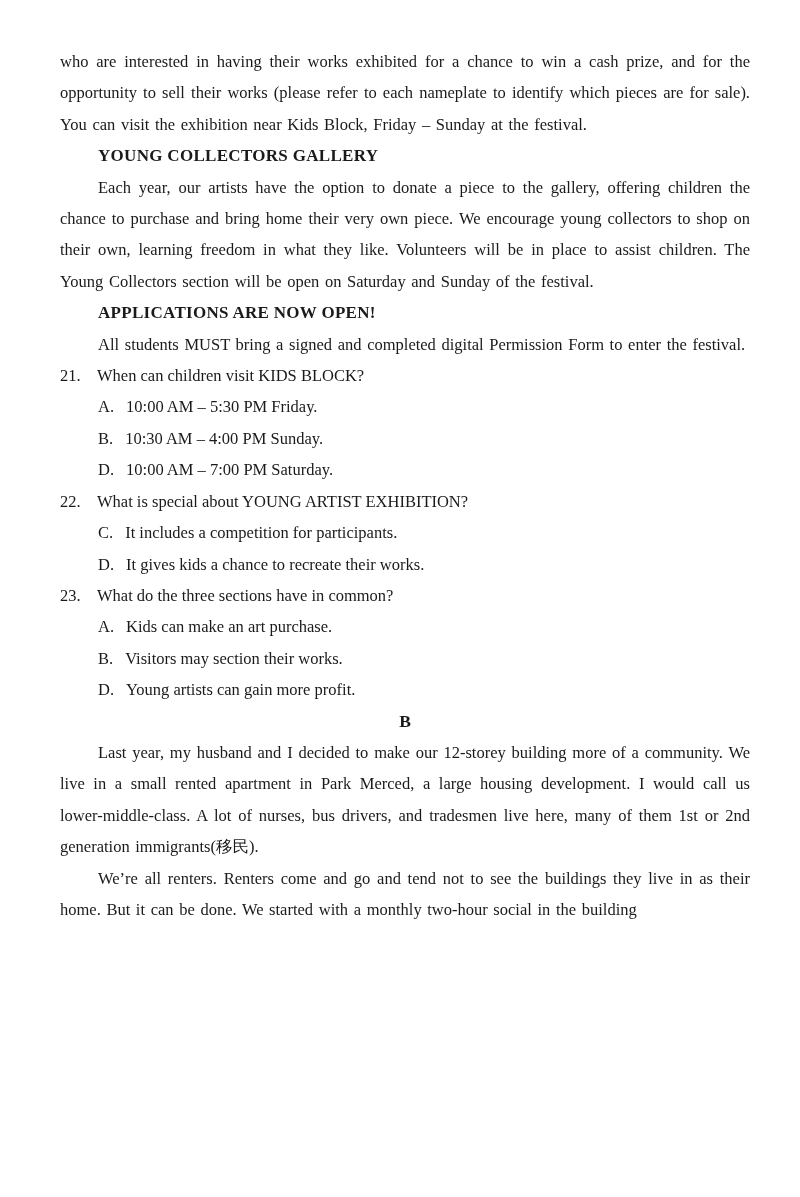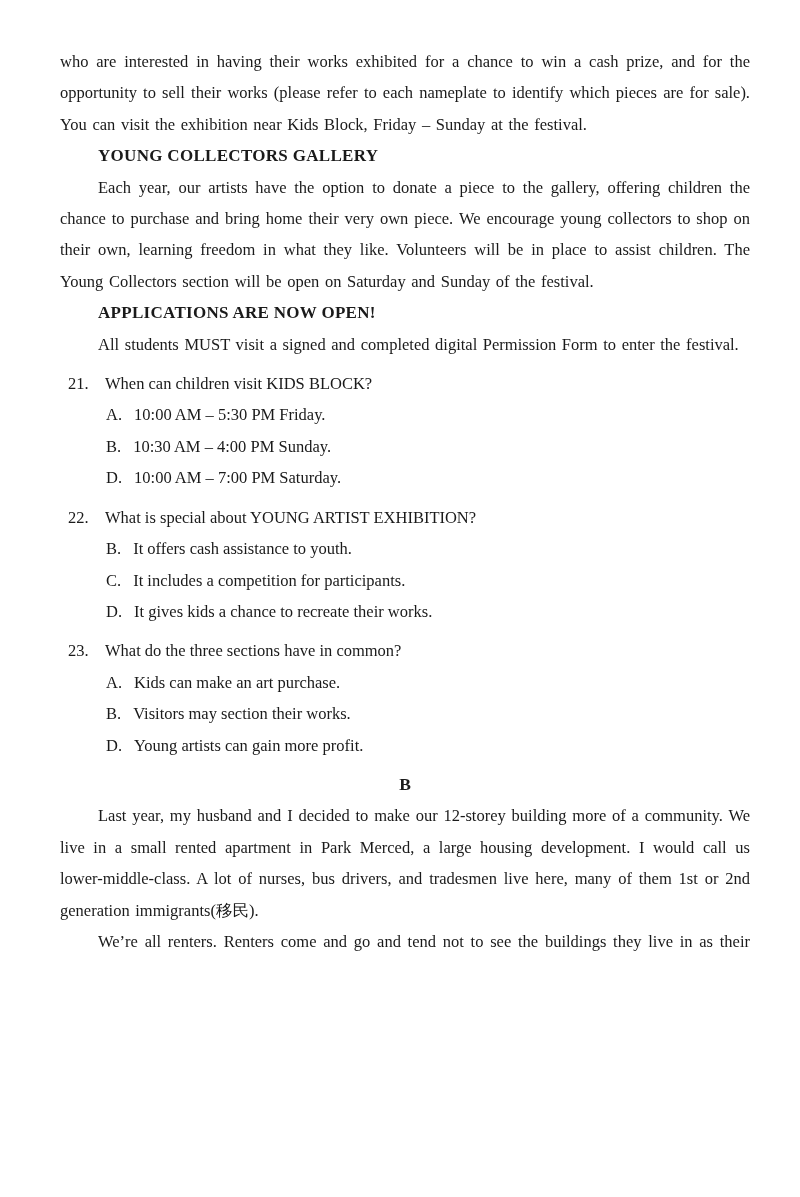--- a/index.html
+++ b/index.html
@@ -35,21 +35,21 @@
   }
   .heading {
     margin: 0;
     padding-left: 38px;
     font-size: 17px;
     font-weight: bold;
     line-height: 31.4px;
     letter-spacing: 0.3px;
   }
   .question {
-    margin: 8px;
+    margin: 0;
   }
   .q-stem {
     font-size: 16.5px;
     line-height: 31.4px;
   }
   .q-num {
     display: inline-block;
     min-width: 24px;
     margin-right: 13px;
   }
@@ -88,43 +88,40 @@
 
 <div class="page">
   <div class="content">
 
     <p class="para no-indent">who are interested in having their works exhibited for a chance to win a cash prize, and for the opportunity to sell their works (please refer to each nameplate to identify which pieces are for sale). You can visit the exhibition near Kids Block, Friday – Sunday at the festival.</p>
 
     <h3 class="heading">YOUNG COLLECTORS GALLERY</h3>
     <p class="para">Each year, our artists have the option to donate a piece to the gallery, offering children the chance to purchase and bring home their very own piece. We encourage young collectors to shop on their own, learning freedom in what they like. Volunteers will be in place to assist children. The Young Collectors section will be open on Saturday and Sunday of the festival.</p>
 
     <h3 class="heading">APPLICATIONS ARE NOW OPEN!</h3>
-    <p class="para">All students MUST visit a signed and completed digital Permission Form to enter the festival.</p>
+    <p class="para">All students MUST bring a signed and completed digital Permission Form to enter the festival.</p>
 
     <div class="question">
       <div class="q-stem">
         <span class="q-num">21.</span><span>When can children visit KIDS BLOCK?</span>
       </div>
       <div class="option">
         <span class="opt-label">A.</span><span>10:00 AM – 5:30 PM Friday.</span>
       </div>
       <div class="option">
         <span class="opt-label">B.</span><span>10:30 AM – 4:00 PM Sunday.</span>
       </div>
       <div class="option">
         <span class="opt-label">D.</span><span>10:00 AM – 7:00 PM Saturday.</span>
       </div>
     </div>
 
     <div class="question">
       <div class="q-stem">
         <span class="q-num">22.</span><span>What is special about YOUNG ARTIST EXHIBITION?</span>
-      </div>
-      <div class="option">
-        <span class="opt-label">B.</span><span>It offers cash assistance to youth.</span>
       </div>
       <div class="option">
         <span class="opt-label">C.</span><span>It includes a competition for participants.</span>
       </div>
       <div class="option">
         <span class="opt-label">D.</span><span>It gives kids a chance to recreate their works.</span>
       </div>
     </div>
 
     <div class="question">

